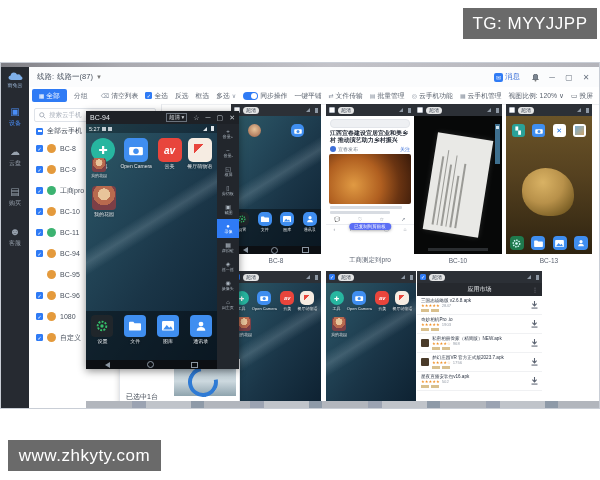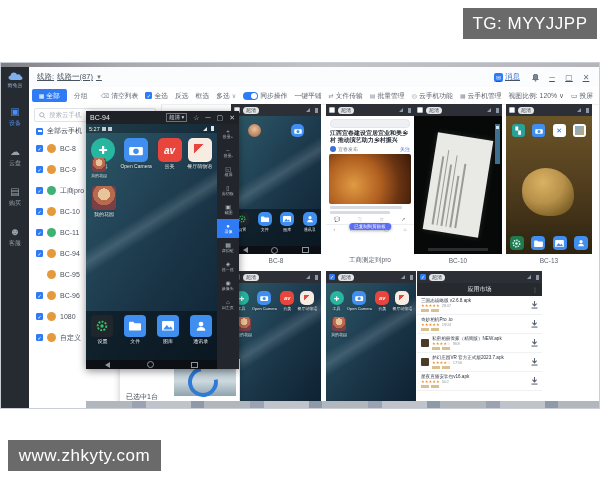--- a/index.html
+++ b/index.html
@@ -17,21 +17,21 @@
        background:linear-gradient(90deg,#7e7e84,#a9a9af 20%,#c3c3c9 55%,#b4b4ba);}
   
   #rail{position:absolute;left:0;top:4px;bottom:0;width:28px;background:#262a31;display:flex;flex-direction:column;align-items:center;}
   #rail .logo{margin-top:4px;display:flex;flex-direction:column;align-items:center;color:#8fb6e8;}
   #rail .logo .ltxt{font-size:5px;margin-top:1px;color:#9db8d8;}
   .rail-item{margin-top:18px;display:flex;flex-direction:column;align-items:center;color:#97a1ad;cursor:pointer;}
   .rail-item .rtxt{font-size:6px;margin-top:2px;}
   .rail-item.active{color:#4a8df5;}
   
   #hdr{position:absolute;left:28px;top:4px;right:0;height:20px;background:#fbfcfd;border-bottom:1px solid #eef0f3;
-       display:flex;align-items:center;font-size:7.5px;color:#4a5360;text-decoration:underline;}
+       display:flex;align-items:center;font-size:7.5px;color:#4a5360;}
   #route{display:flex;align-items:center;margin-left:8px;gap:3px;}
   #route .caret{font-size:6px;color:#777;}
   #hdr .spacer{flex:1;}
   #hdr .chip{display:flex;align-items:center;gap:2px;margin-right:8px;color:#3a6fd8;}
   .chip .chip-ic{width:9px;height:9px;background:#2f7bf5;border-radius:2px;display:inline-flex;align-items:center;justify-content:center;color:#fff;font-size:6px;}
   .winbtn{width:14px;height:14px;display:inline-flex;align-items:center;justify-content:center;color:#6a7380;font-size:8px;margin-right:3px;cursor:pointer;}
   .winbtn.close{margin-right:6px;}
   
   #tbar{position:absolute;left:28px;top:24px;right:0;height:17px;background:#fff;border-bottom:1px solid #eef0f3;
         display:flex;align-items:center;font-size:6.8px;color:#5a626e;}

